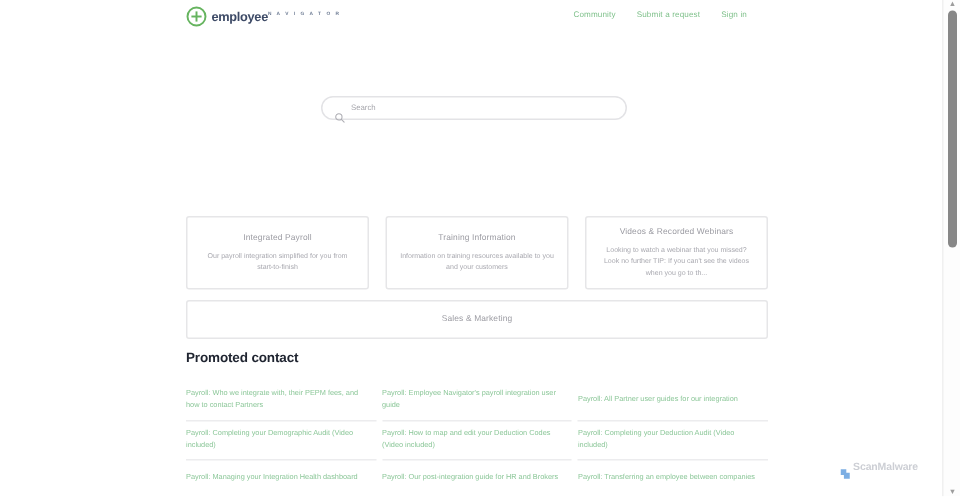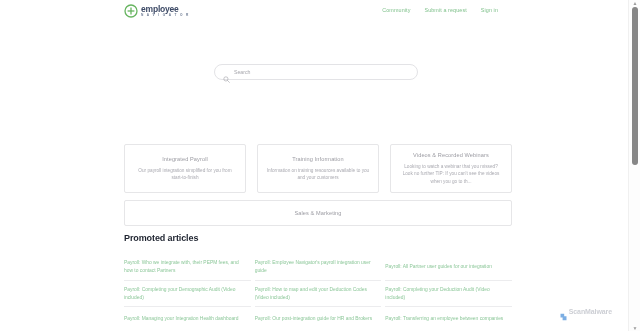--- a/index.html
+++ b/index.html
@@ -32,21 +32,21 @@
     position: absolute;
     left: 124px; top: 4px;
     display: flex; align-items: center; gap: 3px;
   }
   .logo-mark {
     width: 14px; height: 14px;
     flex: 0 0 14px;
     position: relative;
   }
   .logo-mark svg { display: block; }
-  .logo-text { display: flex; flex-direction: column; line-height: 1; }
+  .logo-text { display: flex; flex-direction: row; line-height: 1; }
   .logo-word {
     font-size: 8.5px;
     font-weight: bold;
     color: #3d4a66;
     letter-spacing: -0.2px;
   }
   .logo-sub {
     font-size: 3.2px;
     font-weight: bold;
     color: #6d7b93;
@@ -263,21 +263,21 @@
         <div class="card-title">Videos &amp; Recorded Webinars</div>
         <div class="card-desc">Looking to watch a webinar that you missed? Look no further TIP: If you can't see the videos when you go to th...</div>
       </div>
     </div>
 
     <div class="card-wide">
       <div class="card-title">Sales &amp; Marketing</div>
     </div>
 
     <div class="promoted">
-      <div class="promoted-title">Promoted articles</div>
+      <div class="promoted-title">Promoted contact</div>
       <div class="article-grid">
         <div class="article-cell">
           <a class="article-link" href="#">Payroll: Who we integrate with, their PEPM fees, and how to contact Partners</a>
         </div>
         <div class="article-cell">
           <a class="article-link" href="#">Payroll: Employee Navigator's payroll integration user guide</a>
         </div>
         <div class="article-cell">
           <a class="article-link" href="#">Payroll: All Partner user guides for our integration</a>
         </div>

